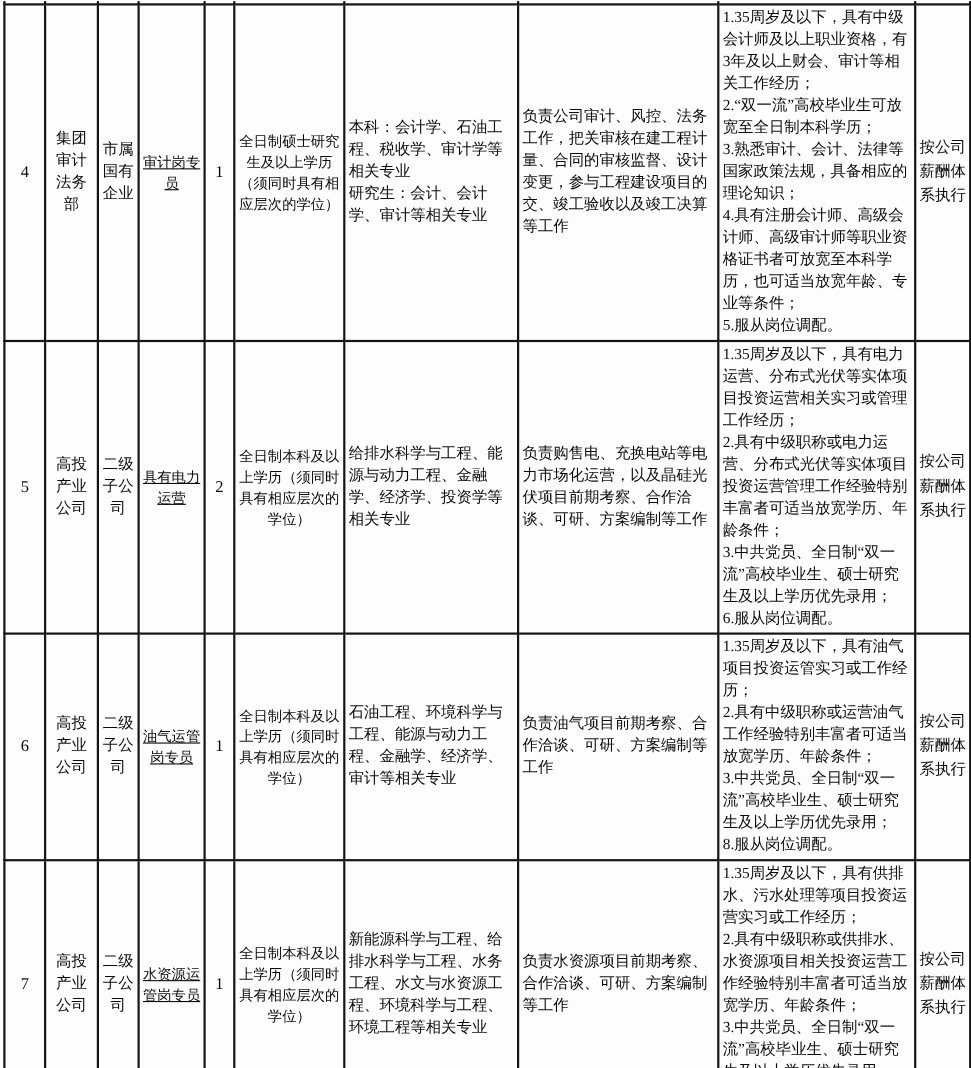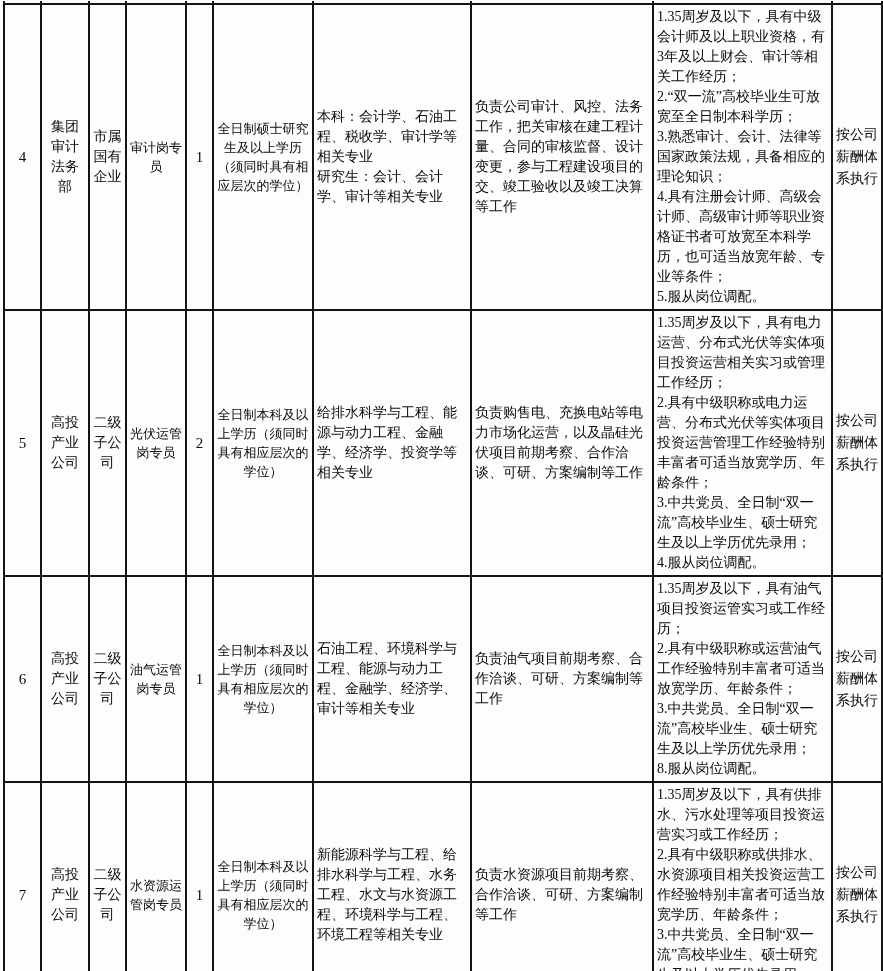--- a/index.html
+++ b/index.html
@@ -6,21 +6,21 @@
   body{font-family:"Liberation Serif","DejaVu Serif",serif;color:#0a0a0a;}
   .sheet{width:883px;height:971px;background:#fdfdfd;overflow:hidden;position:relative;}
   table.jobs{border-collapse:collapse;table-layout:fixed;margin-left:3px;margin-top:1px;width:878px;}
   td{border:2px solid #141414;background:#fdfdfd;vertical-align:middle;padding:2px 3px;
      font-size:14px;line-height:20px;overflow:hidden;}
   tr.stub td{height:2px;padding:0;border-top:none;}
   .c-center{text-align:center;}
   .c-left{text-align:left;}
   .pre{white-space:pre-line;margin-top:11px;}
   .col-no{font-size:15px;}
-  .col-post{font-size:13px;line-height:19px;}
+  .col-post{font-size:13px;line-height:19px;text-decoration:underline;}
   .col-edu{font-size:13px;line-height:19px;border-radius:17px;}
   .col-salary{font-size:14px;line-height:22px;}
   .r4{height:286px;} .r5{height:259px;} .r6{height:189px;} .r7{height:225px;}
 </style>
 </head>
 <body>
 
 <div class="sheet">
   <table class="jobs">
     <colgroup>
@@ -65,29 +65,29 @@
 3.熟悉审计、会计、法律等国家政策法规，具备相应的理论知识；
 4.具有注册会计师、高级会计师、高级审计师等职业资格证书者可放宽至本科学历，也可适当放宽年龄、专业等条件；
 5.服从岗位调配。</td>
       <td class="c-center col-salary">按公司薪酬体系执行</td>
     </tr>
 
     <tr class="r5">
       <td class="c-center col-no">5</td>
       <td class="c-center">高投产业公司</td>
       <td class="c-center">二级子公司</td>
-      <td class="c-center col-post">光伏运管岗专员</td>
+      <td class="c-center col-post">具有电力运营</td>
       <td class="c-center col-no">2</td>
       <td class="c-center col-edu">全日制本科及以上学历（须同时具有相应层次的学位）</td>
       <td class="c-left">给排水科学与工程、能源与动力工程、金融学、经济学、投资学等相关专业</td>
       <td class="c-left">负责购售电、充换电站等电力市场化运营，以及晶硅光伏项目前期考察、合作洽谈、可研、方案编制等工作</td>
       <td class="c-left pre">1.35周岁及以下，具有电力运营、分布式光伏等实体项目投资运营相关实习或管理工作经历；
 2.具有中级职称或电力运营、分布式光伏等实体项目投资运营管理工作经验特别丰富者可适当放宽学历、年龄条件；
 3.中共党员、全日制“双一流”高校毕业生、硕士研究生及以上学历优先录用；
-4.服从岗位调配。</td>
+6.服从岗位调配。</td>
       <td class="c-center col-salary">按公司薪酬体系执行</td>
     </tr>
 
     <tr class="r6">
       <td class="c-center col-no">6</td>
       <td class="c-center">高投产业公司</td>
       <td class="c-center">二级子公司</td>
       <td class="c-center col-post">油气运管岗专员</td>
       <td class="c-center col-no">1</td>
       <td class="c-center col-edu">全日制本科及以上学历（须同时具有相应层次的学位）</td>

